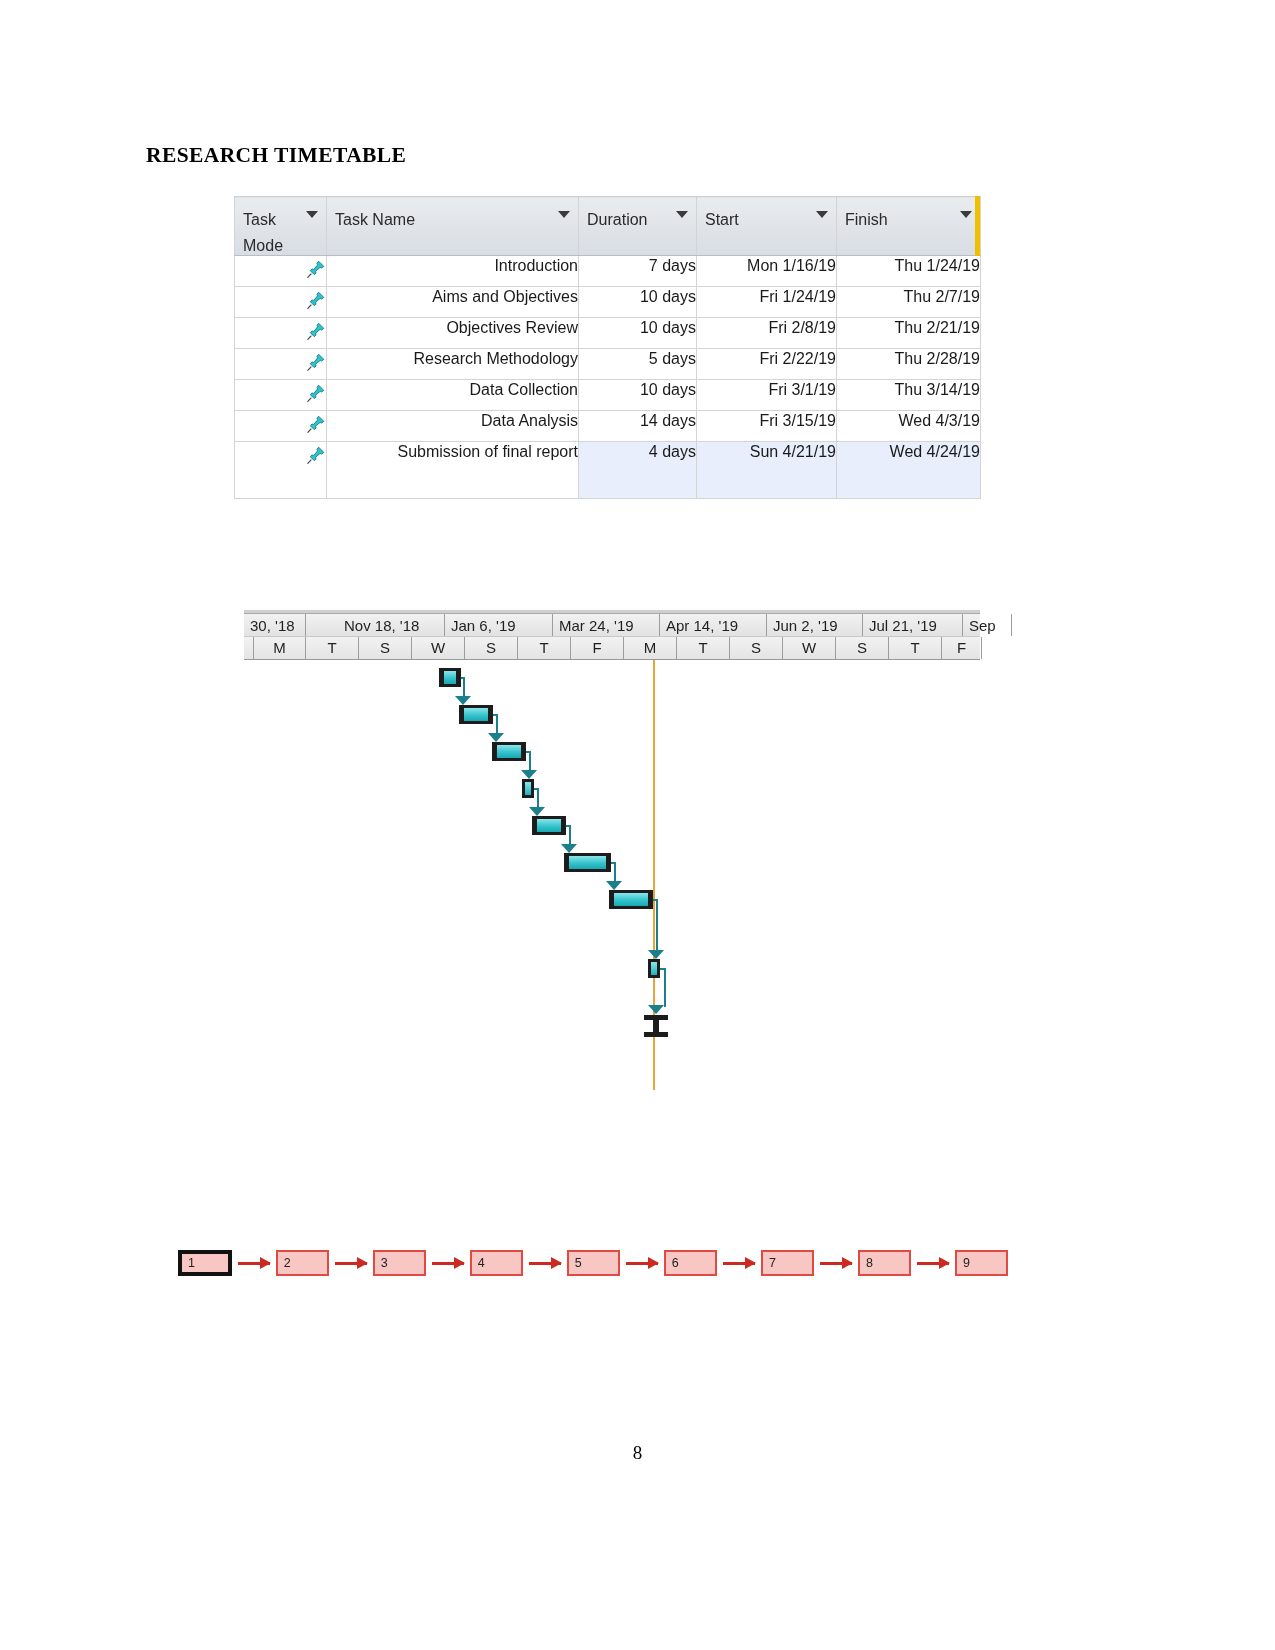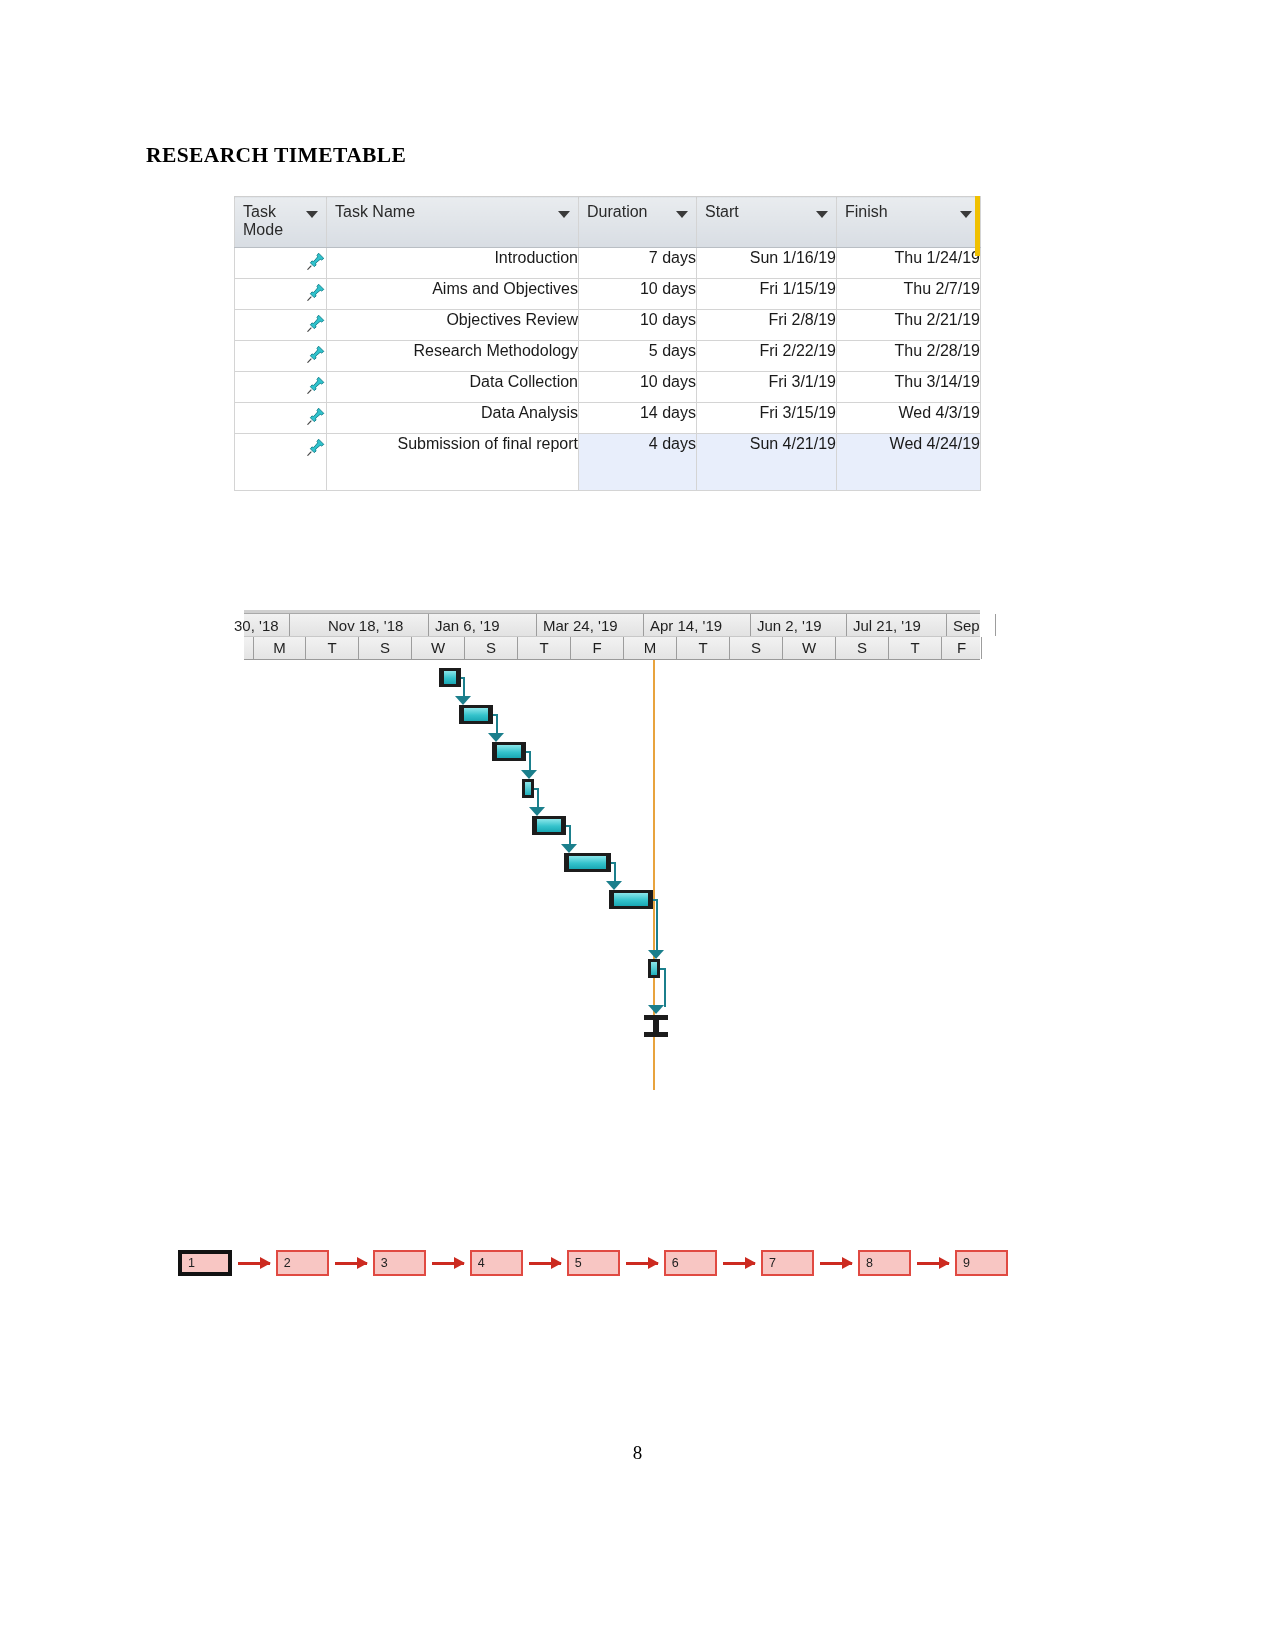--- a/index.html
+++ b/index.html
@@ -49,21 +49,21 @@
     height:50px;
     font-weight:normal;
     text-align:left;
     color:#2a2a2a;
     position:relative;
     font-size:16px;
     border-top:1px solid #b9bec4;
     border-bottom:1px solid #b9bec4;
   }
   .th-inner{padding:6px 8px 0 8px;line-height:1.12;}
-  .th-label{display:block;}
+  .th-label{display:block;margin-top:8px;}
   .filter-arrow{
     position:absolute;right:8px;top:14px;
     width:0;height:0;
     border-left:6px solid transparent;
     border-right:6px solid transparent;
     border-top:7px solid #3a3a3a;
   }
   .col-mode{width:92px;}
   .col-name{width:252px;}
   .col-dur{width:118px;}
@@ -88,21 +88,21 @@
   }
 
   
   #gantt{
     position:absolute;left:244px;top:610px;width:736px;height:480px;
   }
   #gantt-topline{position:absolute;left:0;top:0;width:736px;height:3px;background:#cfcfcf;}
   .tl-row{position:absolute;left:0;width:736px;display:flex;box-sizing:border-box;}
   #tl-major{top:3px;height:24px;
     background:linear-gradient(#f2f2f2,#e2e2e2);
-    border-top:1px solid #a9a9a9;border-bottom:1px solid #c8c8c8;justify-content:center;}
+    border-top:1px solid #a9a9a9;border-bottom:1px solid #c8c8c8;}
   #tl-minor{top:27px;height:23px;
     background:linear-gradient(#f2f2f2,#e4e4e4);
     border-bottom:1px solid #9a9a9a;}
   .tl-cell{
     box-sizing:border-box;
     border-right:1px solid #9d9d9d;
     font-size:15px;color:#1f1f1f;
     padding-left:6px;line-height:23px;
     white-space:nowrap;overflow:hidden;
     font-family:"Liberation Sans", sans-serif;
@@ -236,31 +236,31 @@
         </tr>
       </thead>
       <tbody id="table-body">
           <tr>
             <td class="cell-mode"><span class="pin"><svg width="20" height="20" viewBox="0 0 20 20" xmlns="http://www.w3.org/2000/svg">
                   <path d="M12.6 2.2 L17.8 7.4 L15.6 9.0 L14.2 8.3 L9.6 12.2 L10.0 14.1 L8.2 15.6 L4.4 11.8 L5.9 10.0 L7.8 10.4 L11.7 5.8 L11.0 4.4 Z" fill="#2fc3cd" stroke="#0f7d88" stroke-width="0.9" stroke-linejoin="round"></path>
                   <path d="M5.0 15.0 L1.8 18.4" stroke="#4a4a4a" stroke-width="1.1" stroke-linecap="round"></path>
                 </svg></span></td>
             <td class="cell-name">Introduction</td>
             <td class="cell-dur">7 days</td>
-            <td class="cell-start">Sun 1/16/19</td>
+            <td class="cell-start">Mon 1/16/19</td>
             <td class="cell-finish">Thu 1/24/19</td>
           </tr>
           <tr>
             <td class="cell-mode"><span class="pin"><svg width="20" height="20" viewBox="0 0 20 20" xmlns="http://www.w3.org/2000/svg">
                   <path d="M12.6 2.2 L17.8 7.4 L15.6 9.0 L14.2 8.3 L9.6 12.2 L10.0 14.1 L8.2 15.6 L4.4 11.8 L5.9 10.0 L7.8 10.4 L11.7 5.8 L11.0 4.4 Z" fill="#2fc3cd" stroke="#0f7d88" stroke-width="0.9" stroke-linejoin="round"></path>
                   <path d="M5.0 15.0 L1.8 18.4" stroke="#4a4a4a" stroke-width="1.1" stroke-linecap="round"></path>
                 </svg></span></td>
             <td class="cell-name">Aims and Objectives</td>
             <td class="cell-dur">10 days</td>
-            <td class="cell-start">Fri 1/15/19</td>
+            <td class="cell-start">Fri 1/24/19</td>
             <td class="cell-finish">Thu 2/7/19</td>
           </tr>
           <tr>
             <td class="cell-mode"><span class="pin"><svg width="20" height="20" viewBox="0 0 20 20" xmlns="http://www.w3.org/2000/svg">
                   <path d="M12.6 2.2 L17.8 7.4 L15.6 9.0 L14.2 8.3 L9.6 12.2 L10.0 14.1 L8.2 15.6 L4.4 11.8 L5.9 10.0 L7.8 10.4 L11.7 5.8 L11.0 4.4 Z" fill="#2fc3cd" stroke="#0f7d88" stroke-width="0.9" stroke-linejoin="round"></path>
                   <path d="M5.0 15.0 L1.8 18.4" stroke="#4a4a4a" stroke-width="1.1" stroke-linecap="round"></path>
                 </svg></span></td>
             <td class="cell-name">Objectives Review</td>
             <td class="cell-dur">10 days</td>
             <td class="cell-start">Fri 2/8/19</td>

